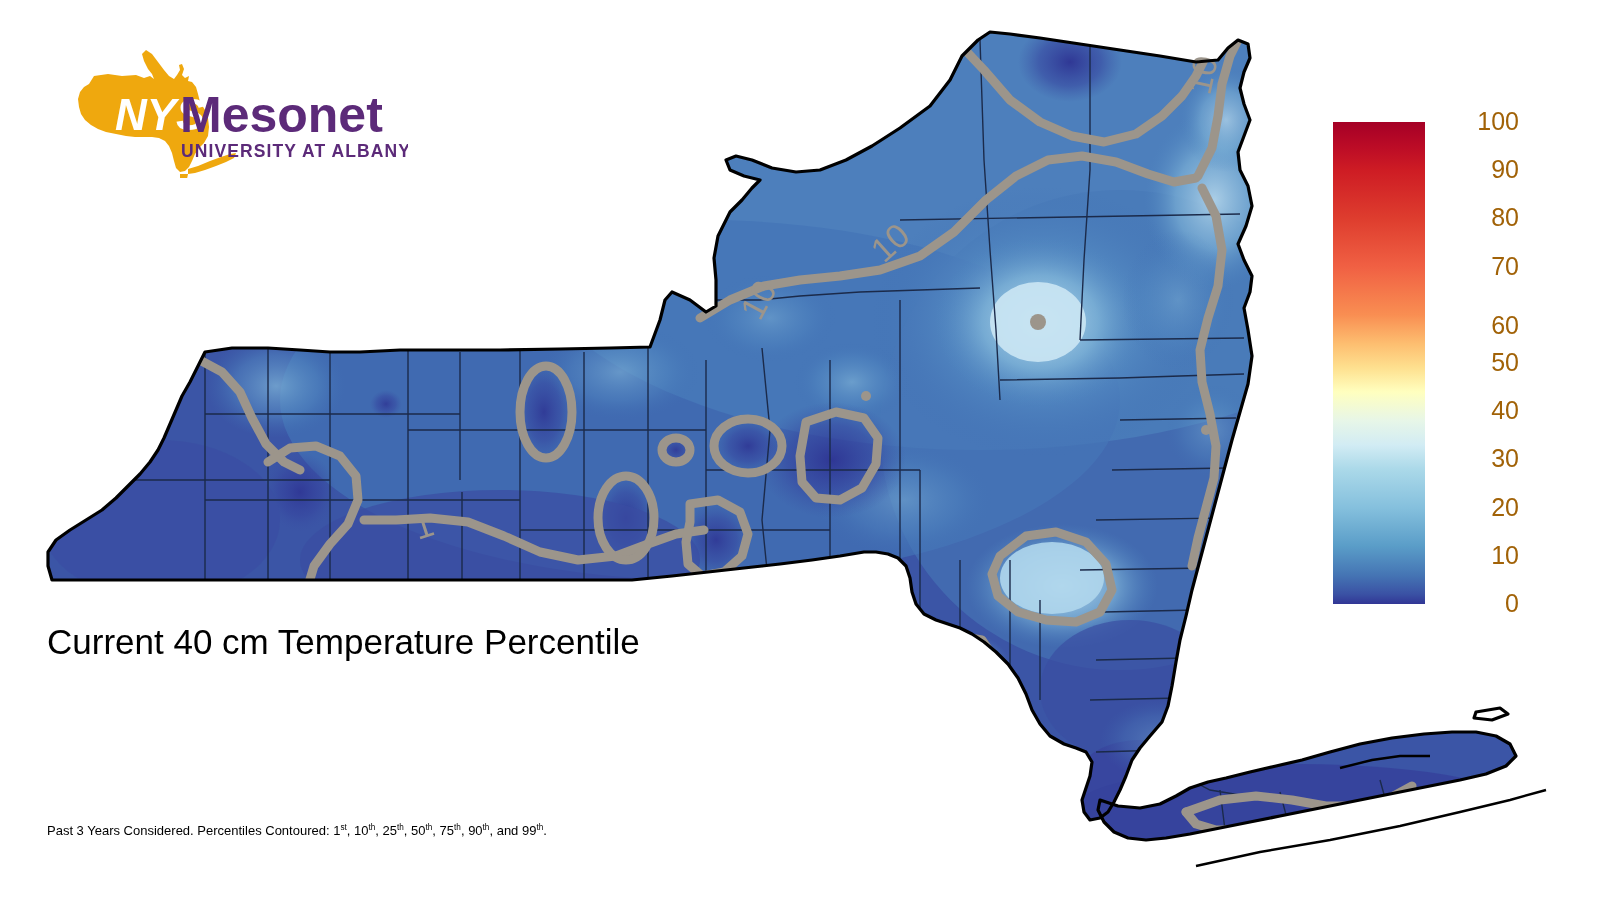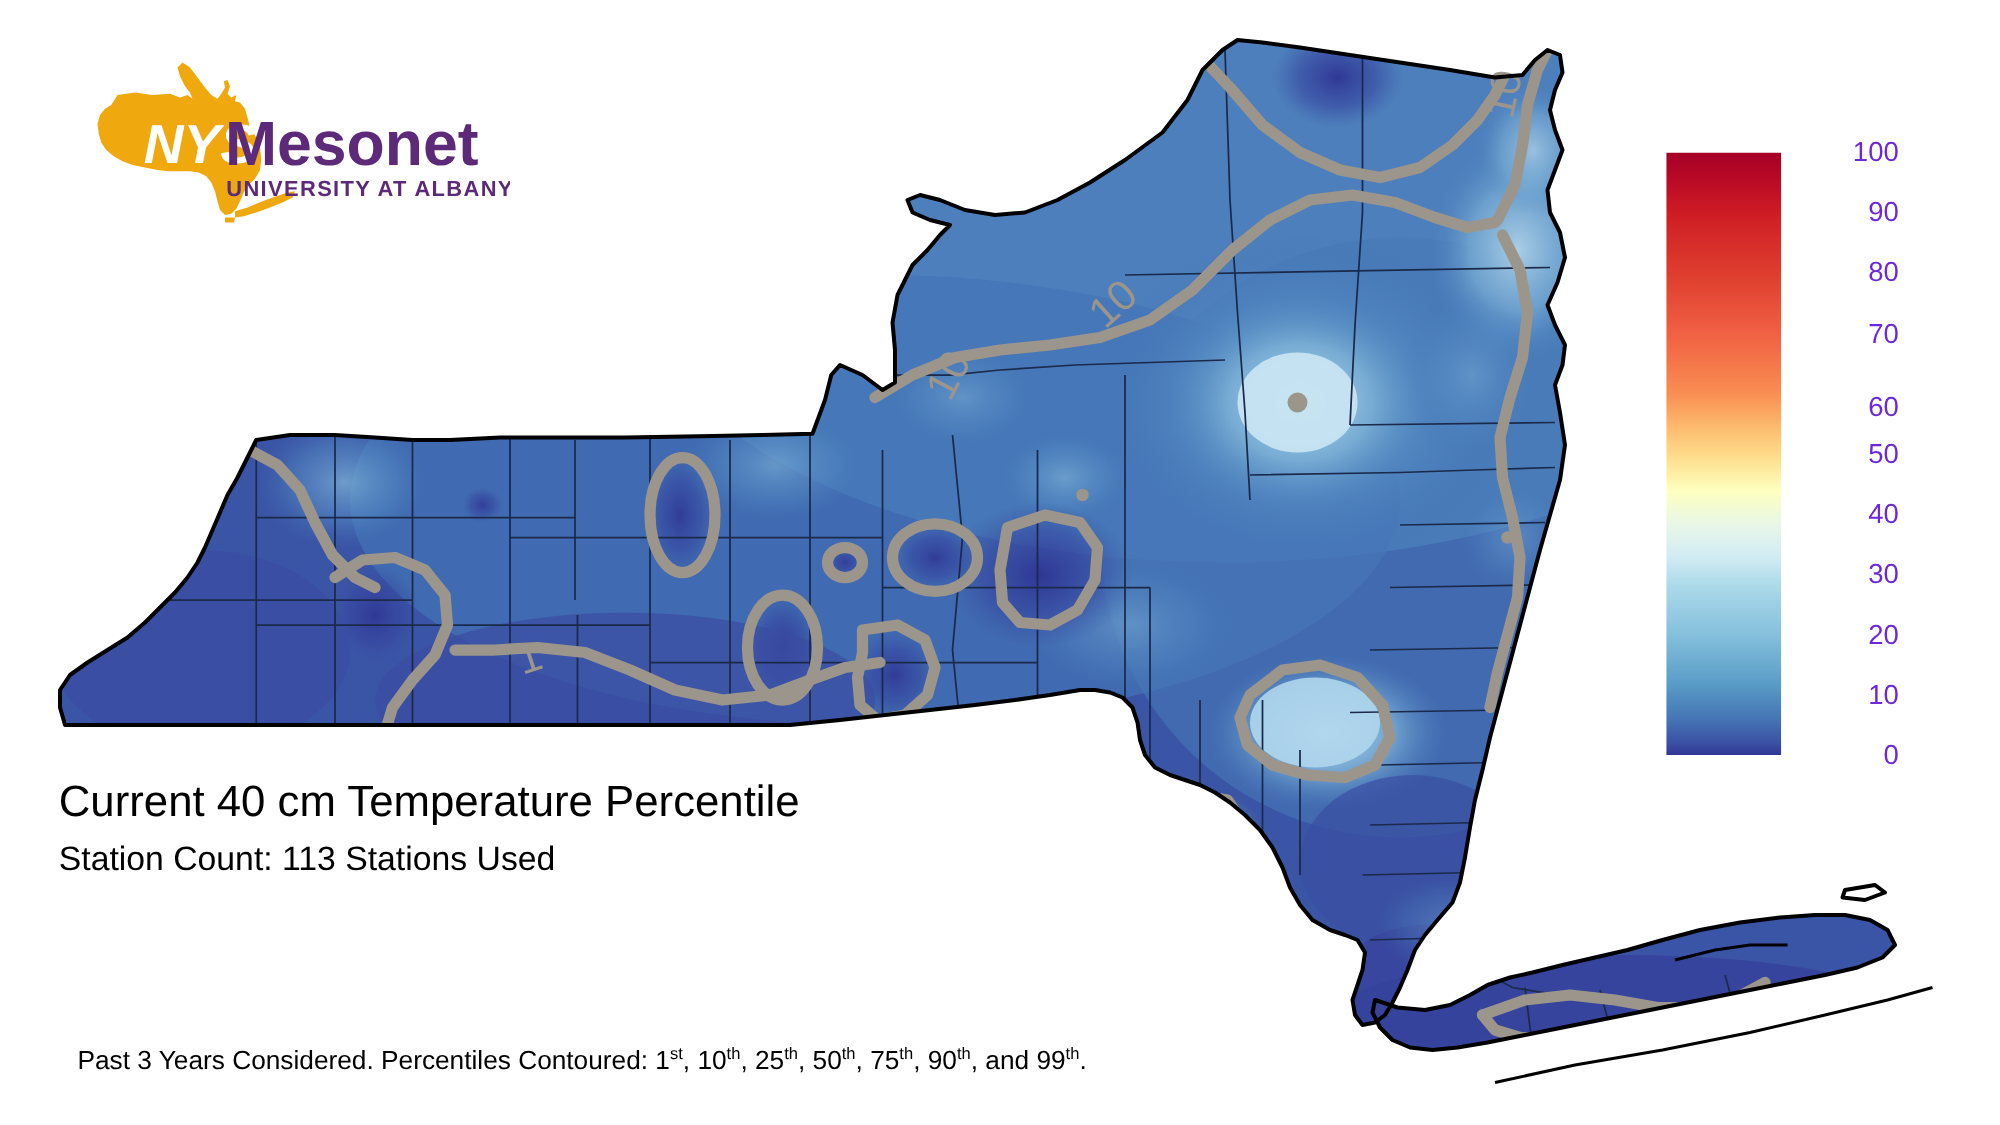--- a/index.html
+++ b/index.html
@@ -56,23 +56,23 @@
     left: 100px;
     top: -30px;
     width: 120px;
     height: 540px;
   }
   .cb-tick {
     position: absolute;
     left: 0;
     width: 86px;
     text-align: right;
-    font-size: 22px;
+    font-size: 25px;
     line-height: 31px;
-    color: #6d28d9;
+    color: #a16207;
     font-family: "Liberation Sans", sans-serif;
   }
 
   
   #caption {
     position: absolute;
     left: 47px;
     top: 620px;
     width: 980px;
   }
@@ -85,26 +85,25 @@
   .subline {
     font-size: 27px;
     line-height: 46px;
     color: #000;
     white-space: nowrap;
   }
   #created-line { margin-top: 20px; }
   #footnote {
     position: absolute;
     left: 47px;
-    top: 838px;
-    font-size: 21px;
+    top: 820px;
+    font-size: 13px;
     line-height: 22px;
     color: #000;
     white-space: nowrap;
-    margin-left: 15px;
   }
   #footnote sup {
     font-size: 0.63em;
     vertical-align: super;
     line-height: 0;
   }
 </style>
 </head>
 <body>
 
@@ -397,16 +396,15 @@
       <div class="cb-tick" style="top: 303.2px;">40</div>
       <div class="cb-tick" style="top: 351.4px;">30</div>
       <div class="cb-tick" style="top: 399.6px;">20</div>
       <div class="cb-tick" style="top: 447.8px;">10</div>
       <div class="cb-tick" style="top: 496px;">0</div>
     </div>
 </div>
 
 <div id="caption">
   <div id="title-text">Current 40 cm Temperature Percentile</div>
-  <div class="subline" id="station-line">Station Count: 113 Stations Used</div>
 </div>
 
 <div id="footnote">Past 3 Years Considered. Percentiles Contoured: <span>1<sup>st</sup></span>, <span>10<sup>th</sup></span>, <span>25<sup>th</sup></span>, <span>50<sup>th</sup></span>, <span>75<sup>th</sup></span>, <span>90<sup>th</sup></span>, and <span>99<sup>th</sup></span>.</div>
 
 </body></html>

